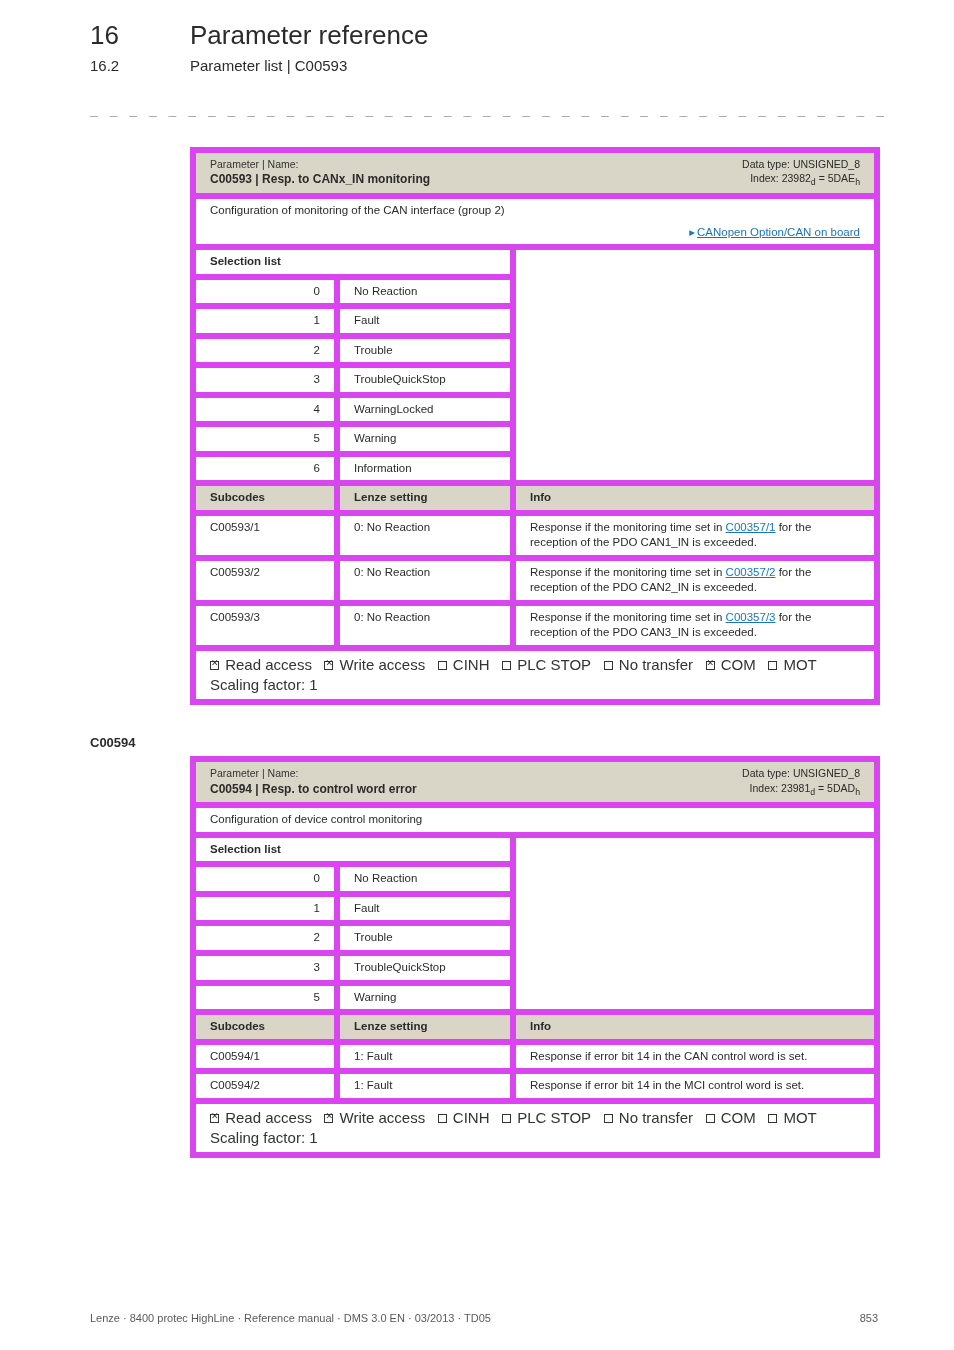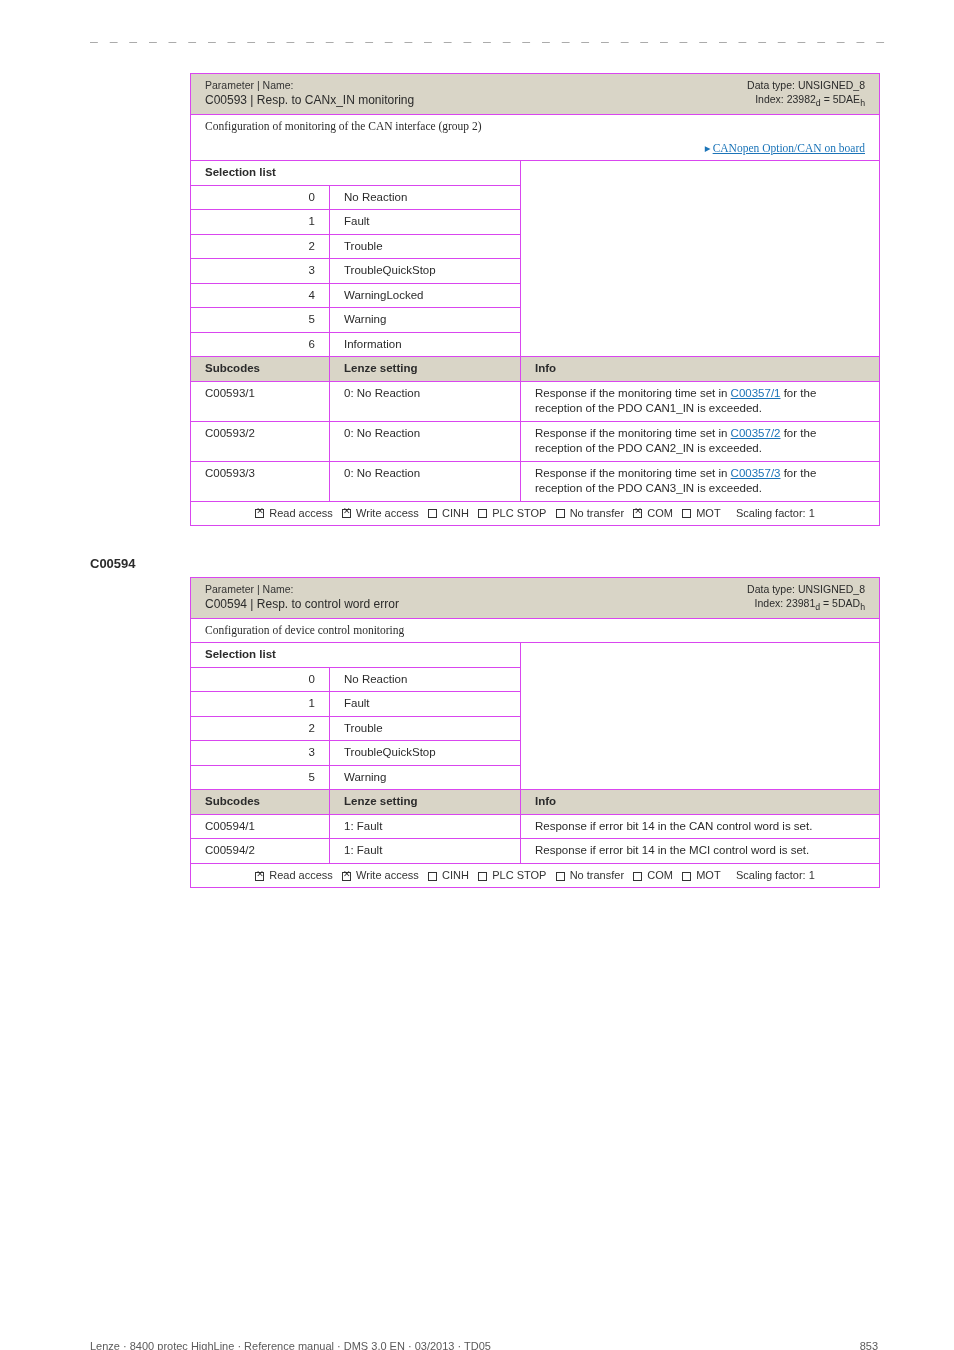--- a/index.html
+++ b/index.html
@@ -51,43 +51,42 @@
     margin: 12px 0 6px 0;
   }
   .tbl {
     margin-left: 100px;
     width: 690px;
     border-collapse: collapse;
     font-size: 11.5px;
     line-height: 1.35;
   }
   .tbl td, .tbl th {
-    border: 1px solid #d946ef;
+    border: 6px solid #d946ef;
     padding: 4px 14px;
     text-align: left;
     vertical-align: top;
   }
   .param-head {
     background: #d9d5c7;
   }
   .param-head .pn-left {
     font-size: 10.5px;
     color: #333;
   }
   .param-head .pn-title {
-    font-weight: 400;
+    font-weight: 700;
     font-size: 12px;
   }
   .param-head .pn-right {
     text-align: right;
     font-size: 10.5px;
   }
   .cfg-row td {
     font-size: 11.5px;
-    font-family: Liberation Serif, serif;
   }
   .link {
     color: #1b74b8;
     text-decoration: underline;
   }
   .link-tri {
     color: #1b74b8;
     margin-right: 2px;
   }
   .sel-head {
@@ -96,23 +95,22 @@
   .num-cell {
     text-align: right !important;
     width: 110px;
   }
   .sub-head {
     background: #d9d5c7;
     font-weight: 700;
     border-radius: 8px;
   }
   .footer-row td {
-    font-size: 11px;
+    font-size: 15px;
     color: #333;
-    text-align: center;
   }
   .checkbox {
     display: inline-block;
     width: 9px;
     height: 9px;
     border: 1px solid #333;
     vertical-align: middle;
     margin-right: 2px;
     position: relative;
     box-sizing: border-box;
@@ -139,20 +137,28 @@
     width: 330px;
   }
   .right-align {
     text-align: right;
   }
 </style>
 </head>
 <body>
 
 <div class="page">
+  <div class="header">
+    <div class="h-line1">
+      <span class="chapnum">16</span><span>Parameter reference</span>
+    </div>
+    <div class="h-line2">
+      <span class="subnum">16.2</span><span>Parameter list | C00593</span>
+    </div>
+  </div>
 
   <div class="dashes">_ _ _ _ _ _ _ _ _ _ _ _ _ _ _ _ _ _ _ _ _ _ _ _ _ _ _ _ _ _ _ _ _ _ _ _ _ _ _ _ _ _ _ _ _ _ _ _ _ _ _ _ _ _ _ _ _ _ _ _ _ _ _ _</div>
 
   <table class="tbl">
     <tbody>
         <tr class="param-head">
       <td colspan="2" style="border-right:none;">
         <div class="pn-left">Parameter | Name:</div>
         <div class="pn-title">C00593 | Resp. to CANx_IN monitoring</div>
       </td>

